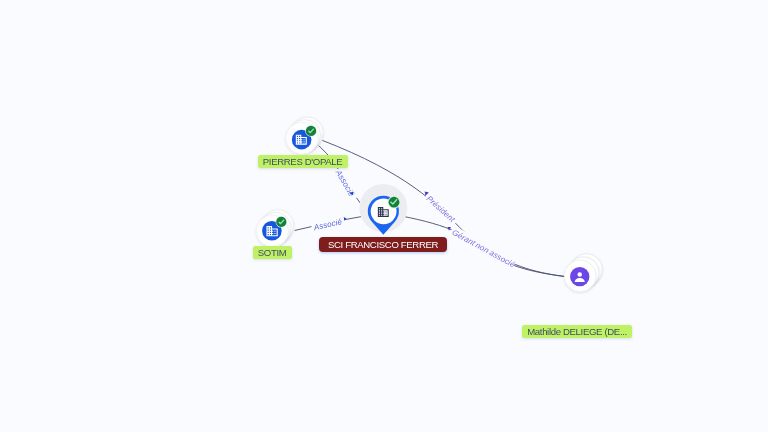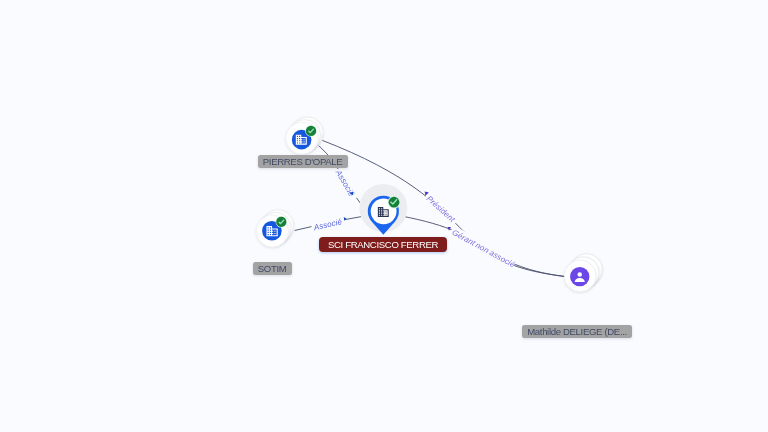--- a/index.html
+++ b/index.html
@@ -2,21 +2,21 @@
 <html><head>
 <meta charset="utf-8">
 <style>
   html,body{margin:0;padding:0;}
   body{width:768px;height:432px;overflow:hidden;background:#fafbfe;
        font-family:"Liberation Sans",sans-serif;}
   #stage{position:relative;width:768px;height:432px;background:#fafbfe;}
   svg.layer{position:absolute;left:0;top:0;width:768px;height:432px;overflow:visible;}
   .lbl{position:absolute;white-space:nowrap;border-radius:2.5px;
        font-size:9.6px;line-height:13px;height:13px;letter-spacing:-0.35px;}
-  .lbl.plain{background:#a3a3a3;color:#414a67;padding:0 5.2px;
+  .lbl.plain{background:#bef264;color:#414a67;padding:0 5.2px;
              box-shadow:0 1px 3px rgba(60,70,110,.16);text-align:center;}
   .lbl.sel{background:#7f1d1d;color:#ffffff;padding:0 8.8px;border-radius:4px;
            height:15px;line-height:15px;
            box-shadow:0 1px 3px rgba(26,102,238,.35);}
 </style>
 </head>
 <body>
 
 <div id="stage">
 
@@ -124,17 +124,17 @@
       </g>
       <g>
         <circle cx="394" cy="202.2" r="6.3" fill="#d9f2e1"></circle>
         <circle cx="394" cy="202.2" r="5.4" fill="#16803a"></circle>
         <path d="M -3.2 -0.1 L -1.1 1.8 L 2.6 -2.4" transform="translate(394,202.2)" fill="none" stroke="#9fe4b8" stroke-width="1.35" stroke-linecap="round" stroke-linejoin="round"></path>
       </g>
     </g>
   </svg>
 
   <div class="lbl plain" style="left:257.6px;top:154.8px;">PIERRES D'OPALE</div>
-  <div class="lbl plain" style="left:252.6px;top:245.9px;margin-top:16px;">SOTIM</div>
+  <div class="lbl plain" style="left:252.6px;top:245.9px;">SOTIM</div>
   <div class="lbl sel" style="left:319.1px;top:236.7px;">SCI FRANCISCO FERRER</div>
   <div class="lbl plain" style="left:522px;top:293.2px;margin-top:32px;">Mathilde DELIEGE (DE...</div>
 
 </div>
 
 </body></html>

